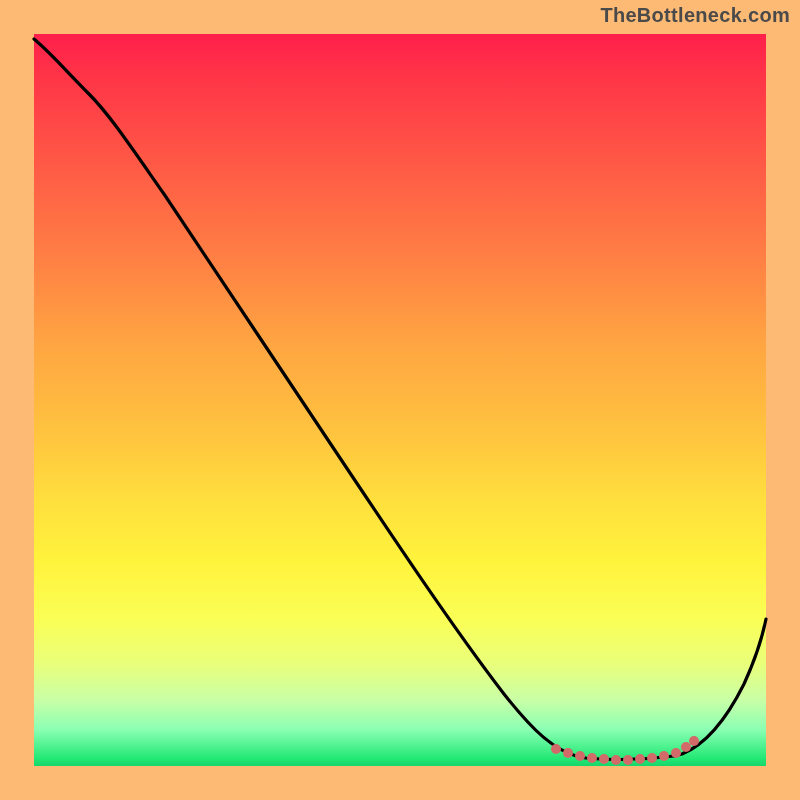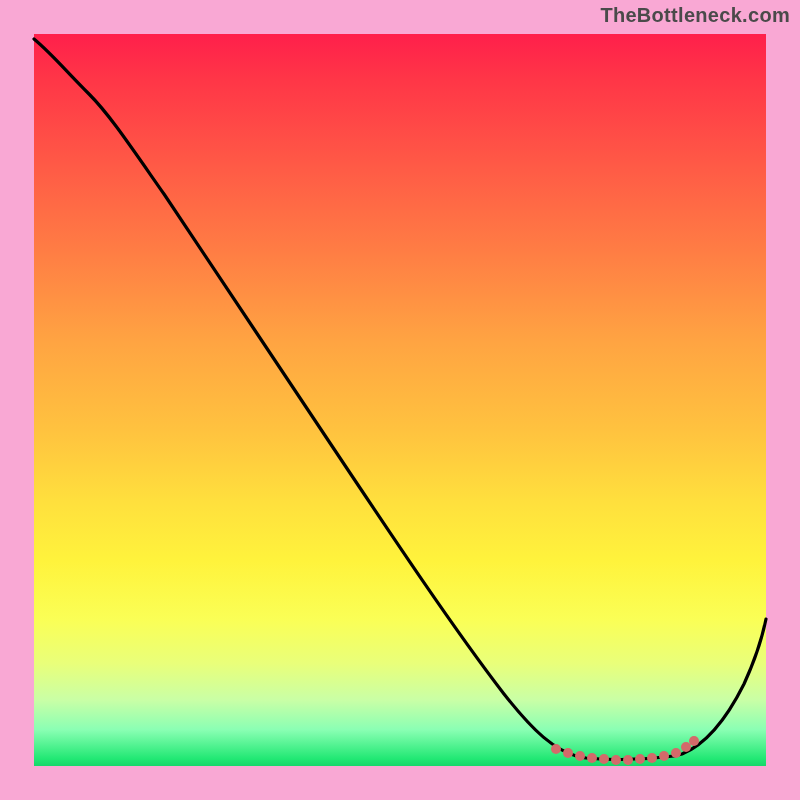--- a/index.html
+++ b/index.html
@@ -8,21 +8,21 @@
     width: 800px;
     height: 800px;
     background: #000;
     overflow: hidden;
     font-family: Arial, Helvetica, sans-serif;
   }
   .frame {
     position: relative;
     width: 800px;
     height: 800px;
-    background: #f9a8d4;
+    background: #fdba74;
   }
   .watermark {
     position: absolute;
     top: 4px;
     right: 10px;
     color: #4a4a4a;
     font-size: 20px;
     font-weight: 600;
     letter-spacing: 0.3px;
     z-index: 10;

